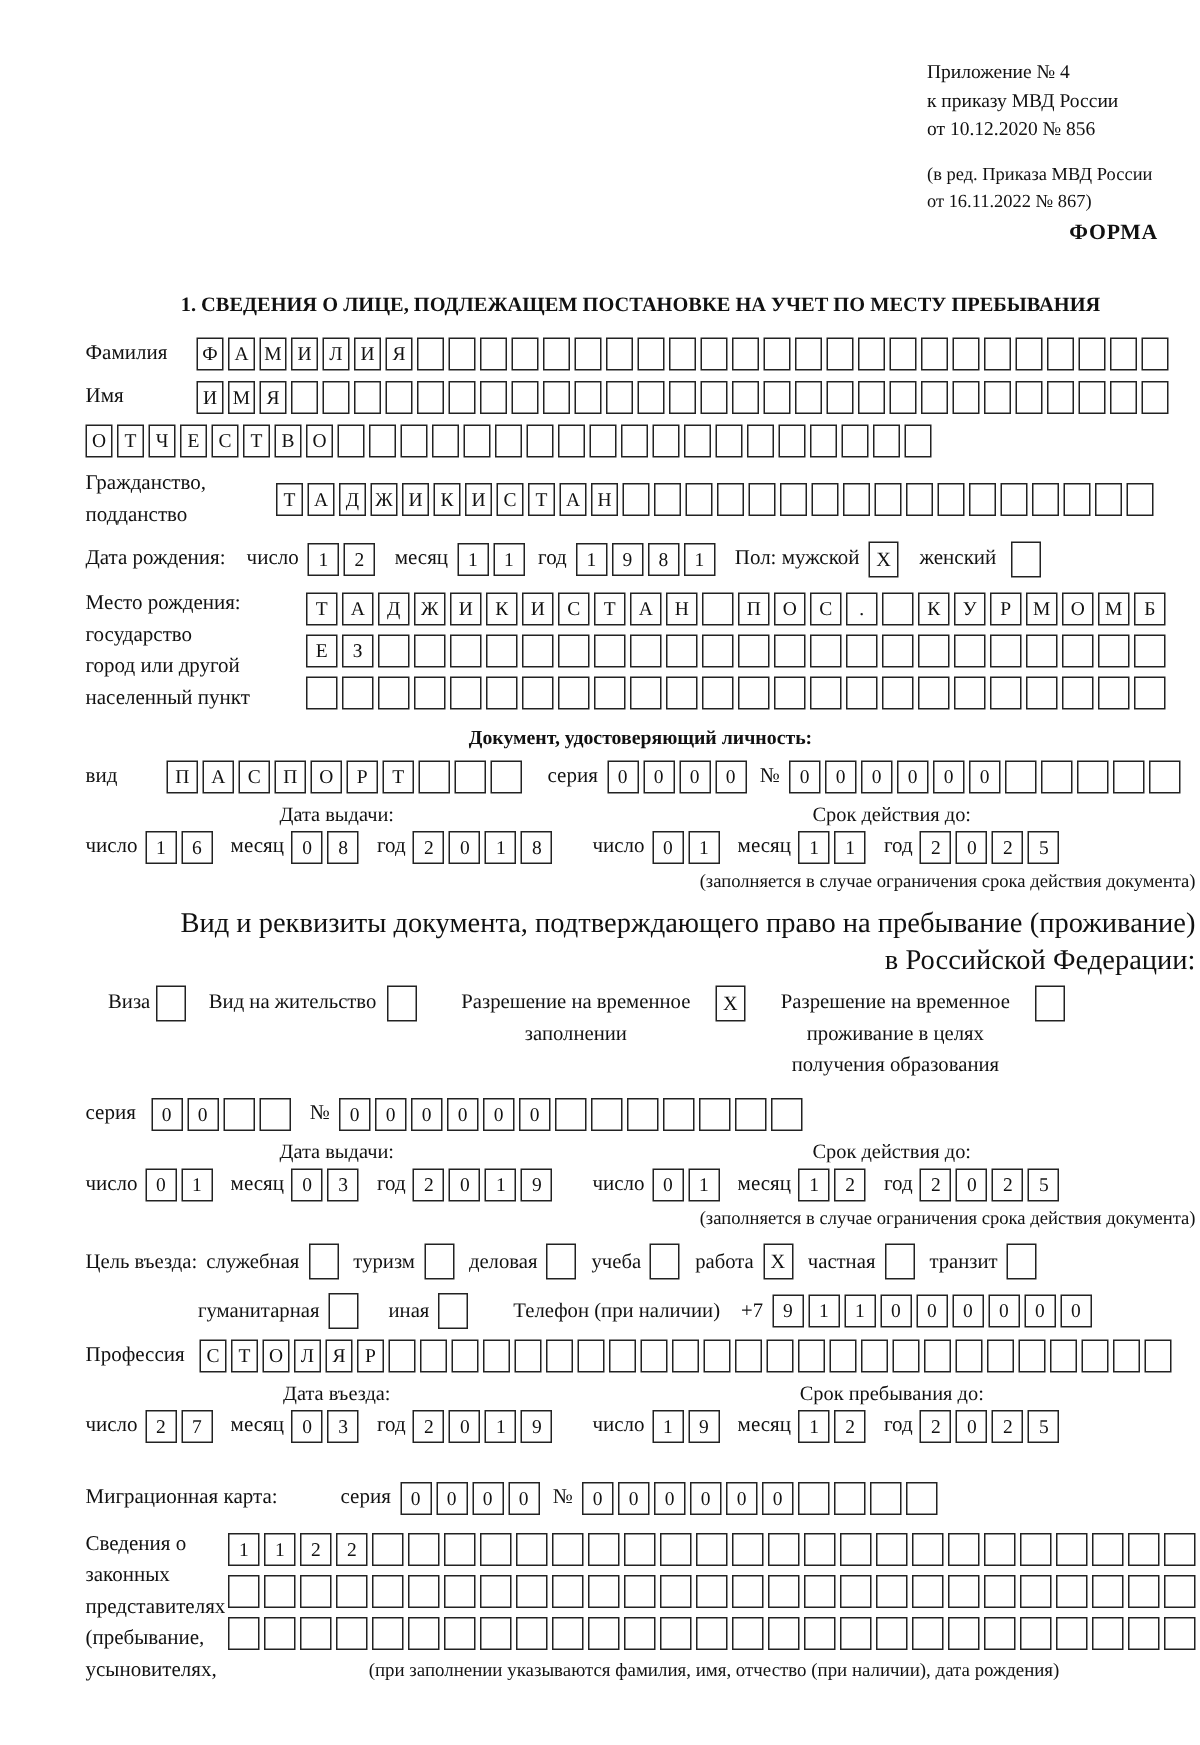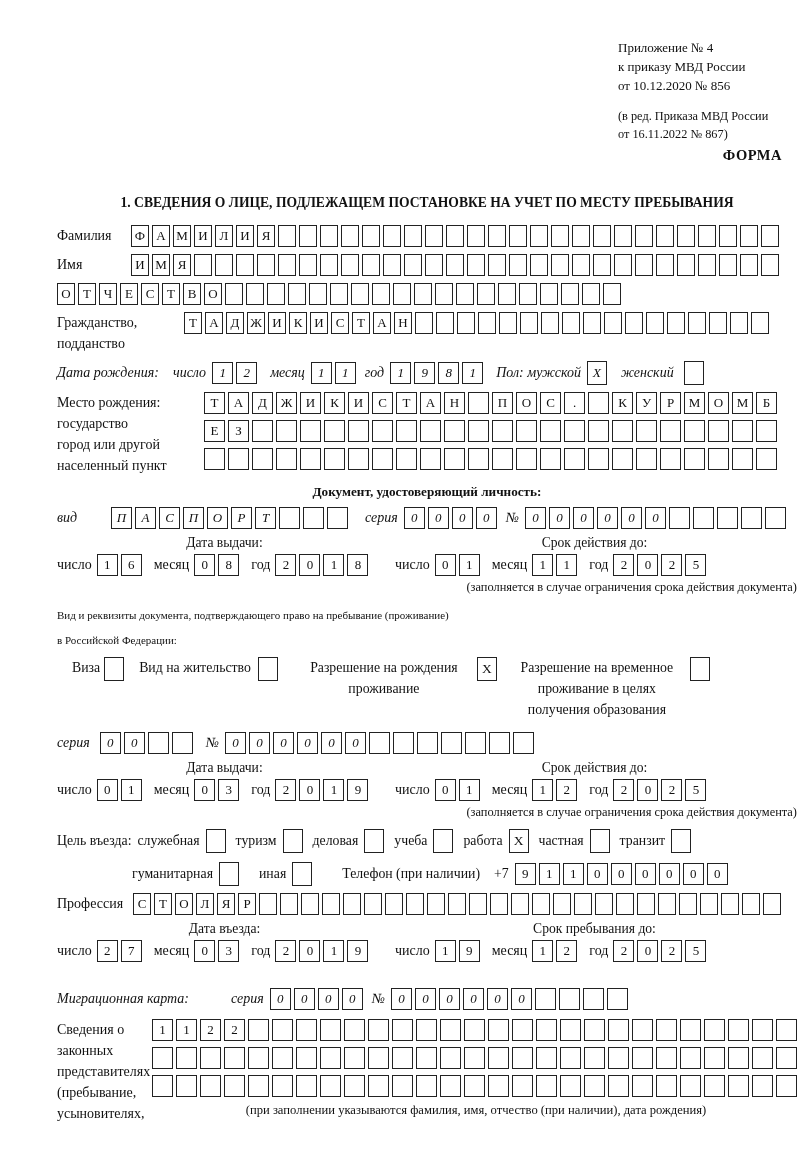--- a/index.html
+++ b/index.html
@@ -3,52 +3,52 @@
 <meta charset="utf-8">
 <style>
   * { margin:0; padding:0; box-sizing:border-box; }
   html,body { background:#fff; }
   body {
     width:800px; height:1163px; position:relative;
     font-family:"Liberation Serif", serif; color:#111; overflow:hidden;
   }
   .hdr { position:absolute; left:618px; top:38px; font-size:13px; line-height:19px; }
   .hdr .sub { font-size:12.3px; margin-top:12px; line-height:18px; }
-  .forma { position:absolute; top:147px; right:18px; font-weight:bold; font-size:14.5px; letter-spacing:.5px; }
+  .forma { position:absolute; top:147px; right:28px; font-weight:bold; font-size:14.5px; letter-spacing:.5px; }
   .flow { position:absolute; top:180px; left:57px; width:740px; }
   .title { text-align:center; font-weight:bold; font-size:14.8px; line-height:22px; letter-spacing:.2px; }
   .uline { display:inline-block; width:56px; border-bottom:2px solid #333; height:12px; margin-left:8px; }
   .sect { margin-top:15px; font-weight:bold; font-size:13.6px; text-align:center; white-space:nowrap; }
 
-  .row { display:flex; align-items:flex-start; margin-top:7px; }
+  .row { display:flex; align-items:center; margin-top:7px; }
   .lbl { font-size:14px; line-height:22px; flex-shrink:0; }
   .lbl div { line-height:21px; }
   .w74{width:74px} .w127{width:127px} .w147{width:147px} .w158{width:158px} .w54{width:54px} .w95{width:95px}
   .cells { display:flex; }
   .cells + .cells { margin-top:6px; }
   .cell, .cellw {
     width:18px; height:22px; border:1.6px solid #222; margin-right:3px; flex-shrink:0;
     display:flex; align-items:center; justify-content:center; font-size:13px; background:#fff;
   }
   .cellw { width:21px; }
   .cb { width:20px; height:24px; border:1.6px solid #222; display:flex; align-items:center;
         justify-content:center; font-size:13.5px; background:#fff; flex-shrink:0; }
-  .inl { display:flex; align-items:center;font-style:italic; }
+  .inl { display:flex; align-items:center; }
   .gap6{margin-left:6px} .gap10{margin-left:10px} .gap14{margin-left:14px} .gap20{margin-left:20px} .gap30{margin-left:30px}
   .dochead { text-align:center; font-weight:bold; font-size:13.2px; margin-top:8px; }
   .dtitles { display:flex; font-size:13.6px; margin-top:6px; }
   .dtitles .t1 { width:335px; text-align:center; }
   .dtitles .t2 { width:405px; text-align:center; }
   .drow { display:flex; align-items:center; margin-top:3px; font-size:14px; }
   .dgroup { display:flex; align-items:center; }
   .dgroup.left { width:338px; }
   .dgroup span { margin-right:5px; }
   .dgroup .cells { margin-right:9px; margin-top:0; }
   .note { font-size:12.4px; text-align:right; margin-top:4px; }
-  .para { font-size:11px; line-height:25px; margin-top:8px; }
+  .para { font-size:19px; line-height:25px; margin-top:8px;text-align:right; }
   .opts { display:flex; align-items:flex-start; margin-top:4px; font-size:13.8px; }
   .optlbl { line-height:22px;margin-left:15px; }
   .optblock { width:172px; text-align:center; line-height:21px; }
   .opts .cb { margin-left:7px; }
   .purline { display:flex; align-items:center; font-size:13.8px; margin-top:9px; flex-wrap:nowrap; }
   .purline .cb { margin-left:6px; }
   .purline span { white-space:nowrap; }
   .reps { margin-top:9px; }
   .repnote { font-size:12.6px; margin-top:6px; text-align:center; }
 </style>
@@ -413,21 +413,21 @@
 
   <div class="para">
     <div>Вид и реквизиты документа, подтверждающего право на пребывание (проживание)</div>
     <div>в Российской Федерации:</div>
   </div>
   <div class="opts">
     <span class="optlbl">Виза</span>
     <div class="cb" style="margin-left:4px"></div>
     <span class="optlbl gap20">Вид на жительство</span>
     <div class="cb gap14"></div>
-    <div class="optblock gap20">Разрешение на рождения проживание</div>
+    <div class="optblock gap20">Разрешение на временное заполнении</div>
     <div class="cb">X</div>
     <div class="optblock gap14">Разрешение на временное проживание в целях получения образования</div>
     <div class="cb"></div>
   </div>
   <div class="row inl" style="align-items:center; margin-top:12px">
     <span class="lbl">серия</span>
     <div class="cells gap10">
         <div class="cellw">0</div>
         <div class="cellw">0</div>
         <div class="cellw"></div>

